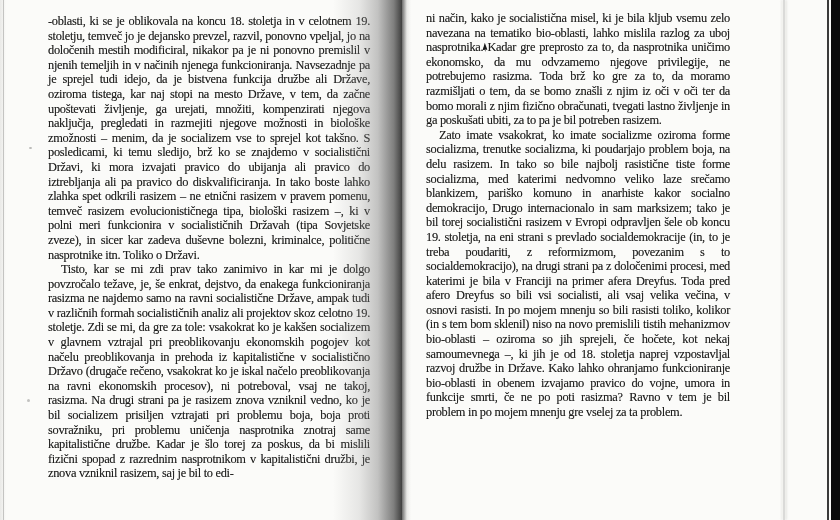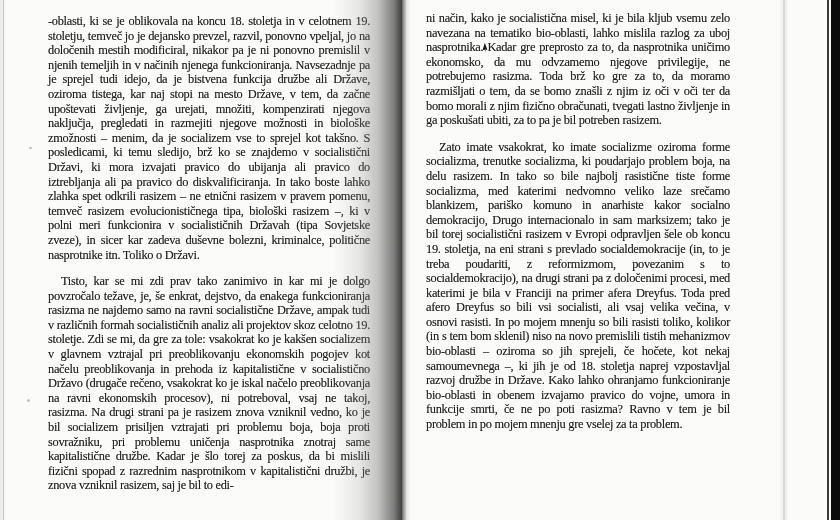--- a/index.html
+++ b/index.html
@@ -17,21 +17,21 @@
   .text-col {
     position: absolute;
     text-align: justify;
     color: #1e1e1d;
     font-size: 12.4px;
     line-height: 14.6px;
     letter-spacing: -0.3px;
     text-shadow: 0 0 0.5px rgba(40,40,40,0.45);
   }
   .text-col p { margin: 0; hyphens: none; }
-  .text-col p.indented { text-indent: 13px; margin-top: 12px; }
+  .text-col p.indented { text-indent: 13px; }
 
   #left-col  { left: 48px;  top: 14px; width: 322px; }
   #right-col { left: 426px; top: 11px; width: 304px; }
 
   .pagenum {
     position: absolute;
     top: 522px;
     font-size: 13px;
     letter-spacing: 0.6px;
     color: #2b2b2a;

